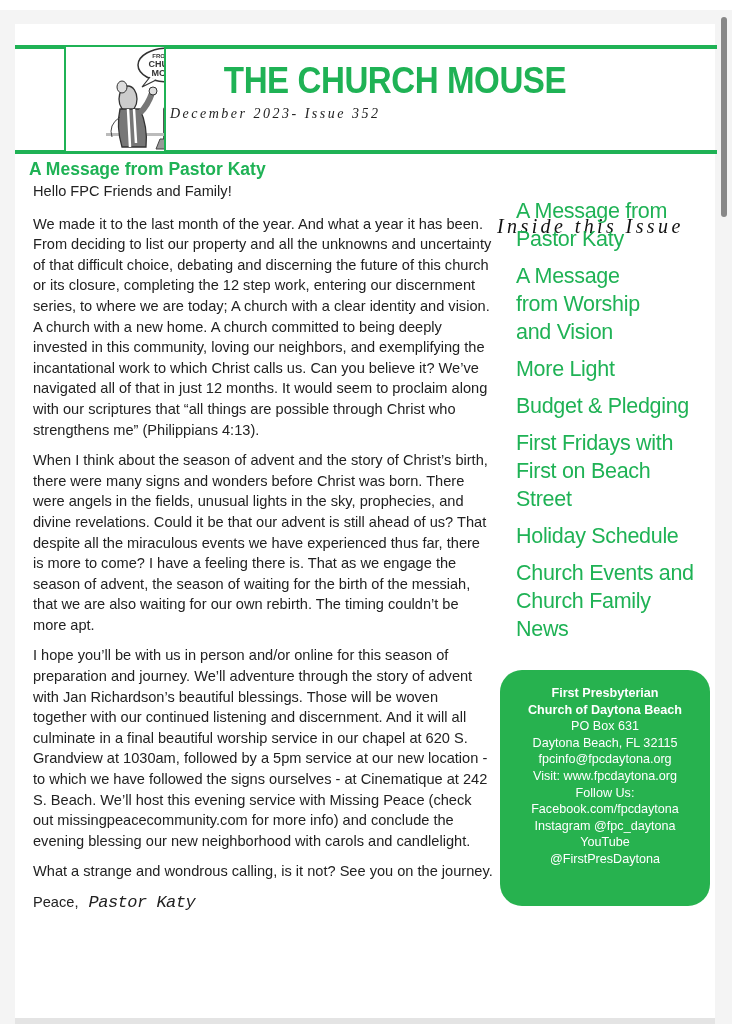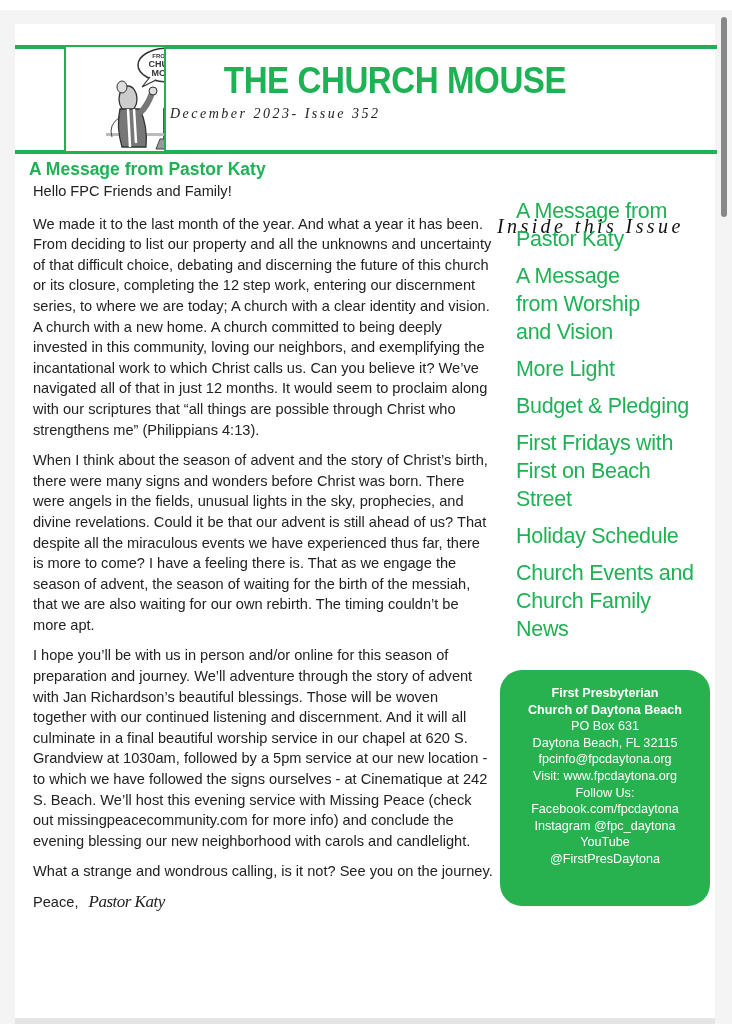--- a/index.html
+++ b/index.html
@@ -13,21 +13,21 @@
   .rule.top{top:45px;}
   .rule.bottom{top:150px;}
   .logo{position:absolute;left:64px;top:47px;width:102px;height:104px;border-left:2px solid #1fb255;border-right:2px solid #1fb255;box-sizing:border-box;background:#fff;overflow:hidden;padding-left:40px;}
   .logo svg{display:block;}
   .masthead-title{position:absolute;left:170px;top:60px;width:450px;text-align:center;color:#1fb255;font-weight:bold;font-size:36px;letter-spacing:-0.5px;font-family:"Liberation Sans",sans-serif;transform:scaleX(0.92);transform-origin:center;}
   .masthead-sub{position:absolute;left:170px;top:106px;width:450px;text-align:left;color:#222;font-style:italic;font-family:"Liberation Serif",serif;font-size:14px;letter-spacing:2.5px;}
   .main{position:absolute;left:29px;top:157px;width:465px;color:#222;font-size:14.6px;line-height:20.6px;}
   .main h2{margin:0;color:#1fb255;font-size:17.5px;font-weight:bold;line-height:24px;}
   .main p{margin:0 0 10px 4px;}
   .main p.greet{margin-bottom:12px;}
-  .sig{font-family:Liberation Serif, serif;font-style:italic;font-size:17px;margin-left:6px;letter-spacing:-0.5px;}
+  .sig{font-family:Liberation Mono, monospace;font-style:italic;font-size:17px;margin-left:6px;letter-spacing:-0.5px;}
   .toc-title{position:absolute;left:497px;top:167px;width:215px;font-family:"Liberation Serif",serif;font-style:italic;font-size:20px;letter-spacing:3.4px;color:#111;margin-top:48px;}
   .toc{position:absolute;left:516px;top:197px;width:200px;list-style:none;margin:0;padding:0;}
   .toc li{color:#1fb255;font-size:21.5px;line-height:28px;margin-bottom:9px;letter-spacing:-0.3px;}
   .contact{position:absolute;left:500px;top:670px;width:210px;height:236px;background:#27b24f;border-radius:22px;color:#fff;text-align:center;font-size:12.6px;line-height:16.6px;padding-top:15px;box-sizing:border-box;}
   .contact .b{font-weight:bold;}
 </style>
 </head>
 <body>
 
 <div class="topbar"></div>

